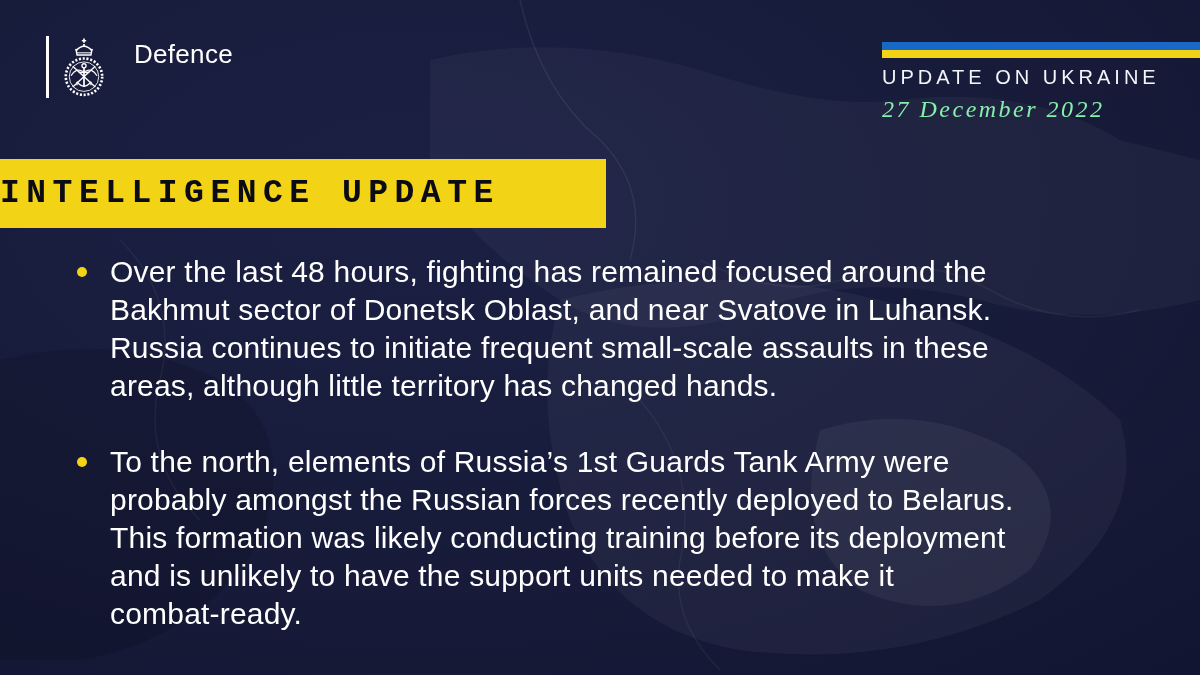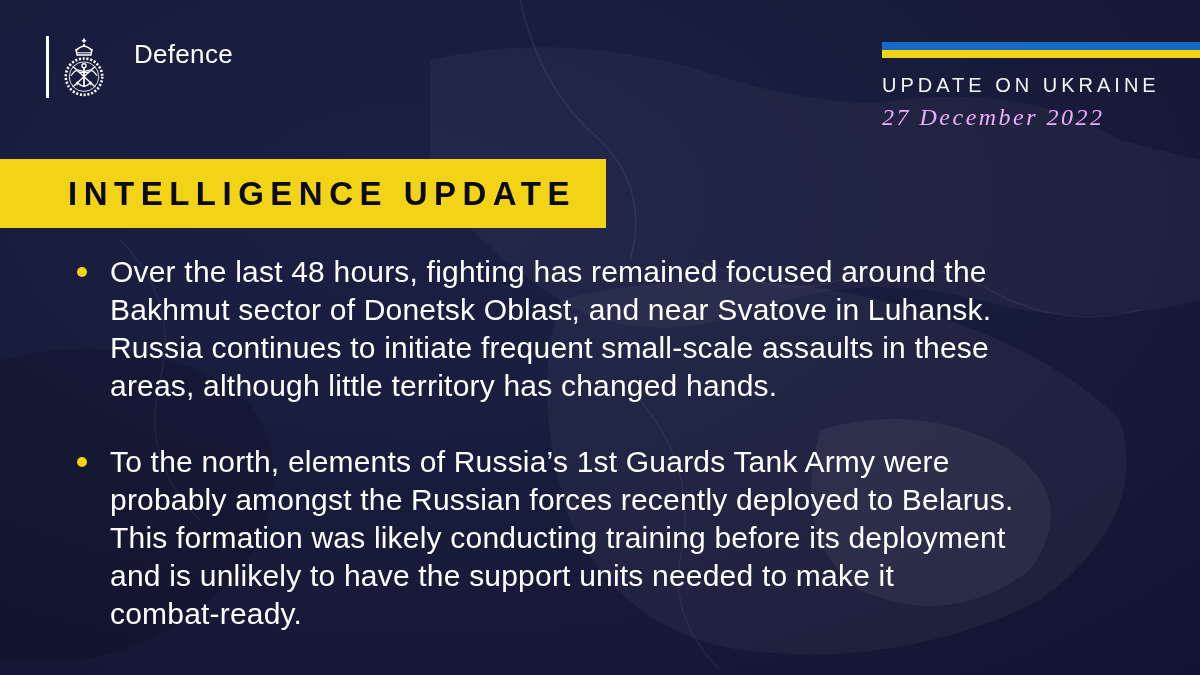--- a/index.html
+++ b/index.html
@@ -61,48 +61,48 @@
   }
   .flag {
     width: 100%;
     height: 16px;
     display: flex;
     flex-direction: column;
   }
   .flag-blue  { height: 8px; }
   .flag-yellow{ height: 8px; }
   .masthead-title {
-    margin-top: 16px;
+    margin-top: 8px;
     font-size: 20px;
     font-weight: 400;
     letter-spacing: 4px;
     color: #f4f5f9;
     white-space: nowrap;
   }
   .masthead-date {
     margin-top: 7px;
     font-family: "Liberation Serif", serif;
     font-style: italic;
     font-size: 24px;
     letter-spacing: 2.5px;
-    color: #f0abfc;
+    color: #86efac;
     white-space: nowrap;
   }
 
   
   .banner {
     position: absolute;
     left: 0;
     top: 159px;
     width: 606px;
     height: 69px;
     display: flex;
     align-items: center;
-    padding-left: 68px;
     box-sizing: border-box;
+    font-family: Liberation Mono, monospace;
   }
   .banner-title {
     font-size: 33px;
     font-weight: 700;
     letter-spacing: 6.5px;
     color: #0b0b16;
     white-space: nowrap;
   }
 
   

